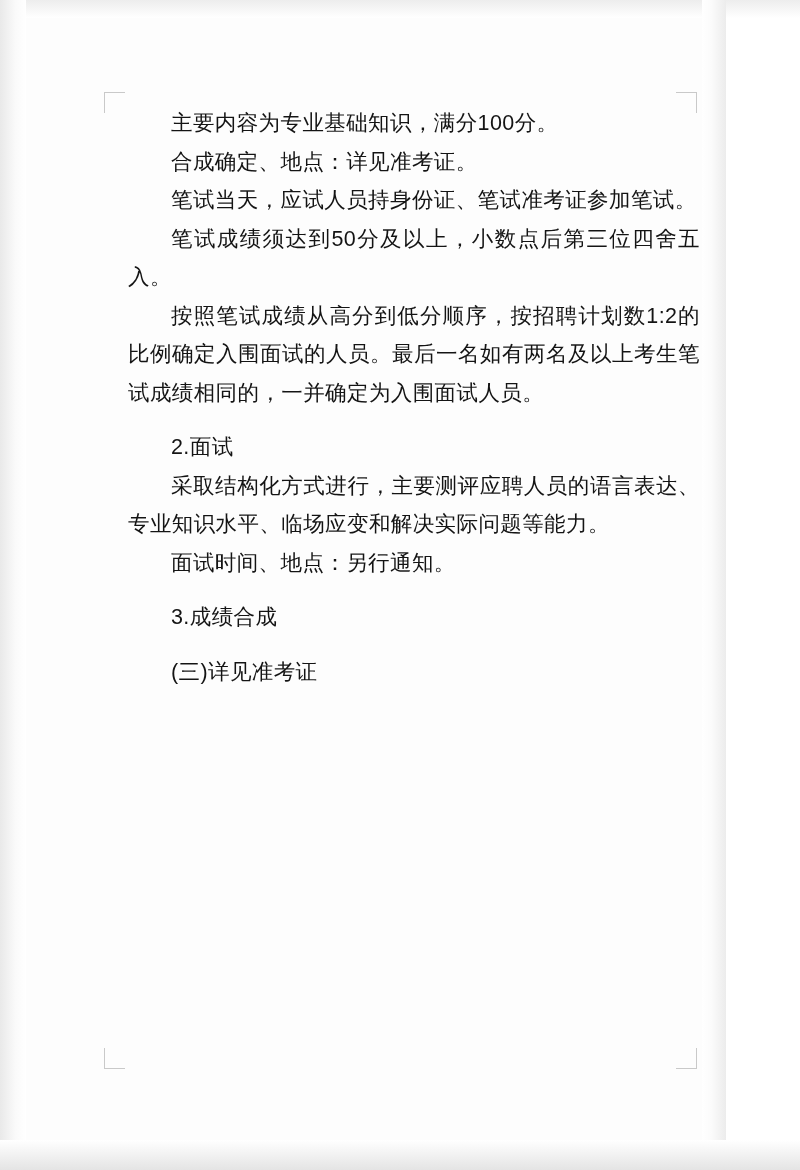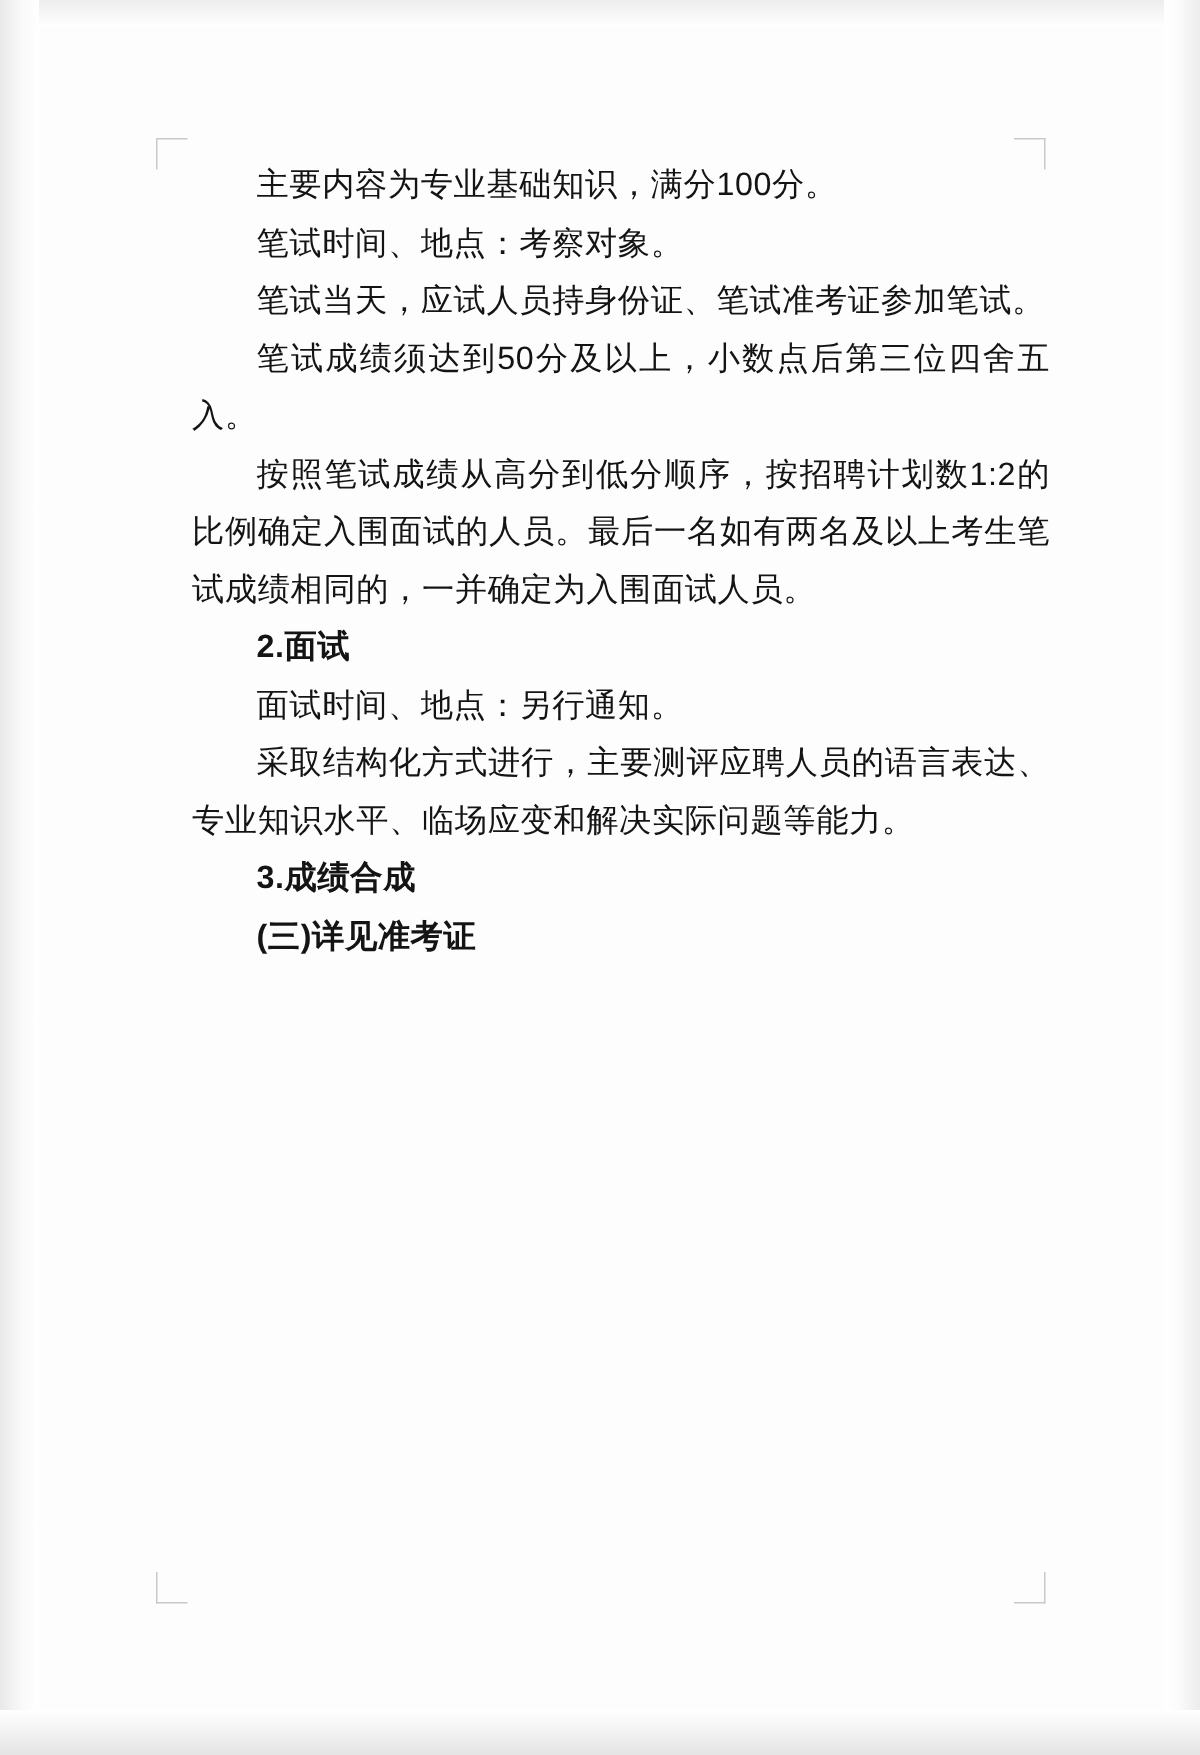--- a/index.html
+++ b/index.html
@@ -12,21 +12,21 @@
     height: 1170px;
     font-family: "Liberation Sans", sans-serif;
     color: #111111;
     position: relative;
     overflow: hidden;
   }
   .page {
     position: absolute;
     left: 0;
     top: 0;
-    width: 800px;
+    width: 726px;
     height: 1170px;
     background: #fdfdfd;
   }
   
   .scan-edge-left {
     position: absolute;
     left: 0; top: 0;
     width: 26px; height: 1170px;
     background: linear-gradient(to right, #e9e9e9 0%, #fafafa 60%, #ffffff 100%);
   }
@@ -76,42 +76,43 @@
     letter-spacing: 0.4px;
     text-align: justify;
     text-justify: inter-character;
     color: #141414;
   }
   p.indent {
     text-indent: 2em;
   }
   p.heading {
     text-indent: 2em;
-    font-weight: bold;
+    font-weight: normal;
+    margin-top: 16px;
   }
 </style>
 </head>
 <body>
 
 <div class="page">
   <div class="scan-edge-top"></div>
   <div class="scan-edge-left"></div>
   <div class="scan-edge-right"></div>
   <div class="scan-edge-bottom"></div>
 
   <div class="corner tl"></div>
   <div class="corner tr"></div>
   <div class="corner bl"></div>
   <div class="corner br"></div>
 
   <div class="body-text">
     <p class="indent">主要内容为专业基础知识，满分100分。</p>
-    <p class="indent">笔试时间、地点：考察对象。</p>
+    <p class="indent">合成确定、地点：详见准考证。</p>
     <p class="indent">笔试当天，应试人员持身份证、笔试准考证参加笔试。</p>
     <p class="indent">笔试成绩须达到50分及以上，小数点后第三位四舍五入。</p>
     <p class="indent">按照笔试成绩从高分到低分顺序，按招聘计划数1:2的比例确定入围面试的人员。最后一名如有两名及以上考生笔试成绩相同的，一并确定为入围面试人员。</p>
     <p class="heading">2.面试</p>
+    <p class="indent">采取结构化方式进行，主要测评应聘人员的语言表达、专业知识水平、临场应变和解决实际问题等能力。</p>
     <p class="indent">面试时间、地点：另行通知。</p>
-    <p class="indent">采取结构化方式进行，主要测评应聘人员的语言表达、专业知识水平、临场应变和解决实际问题等能力。</p>
     <p class="heading">3.成绩合成</p>
     <p class="heading">(三)详见准考证</p>
   </div>
 </div>
 
 </body></html>

